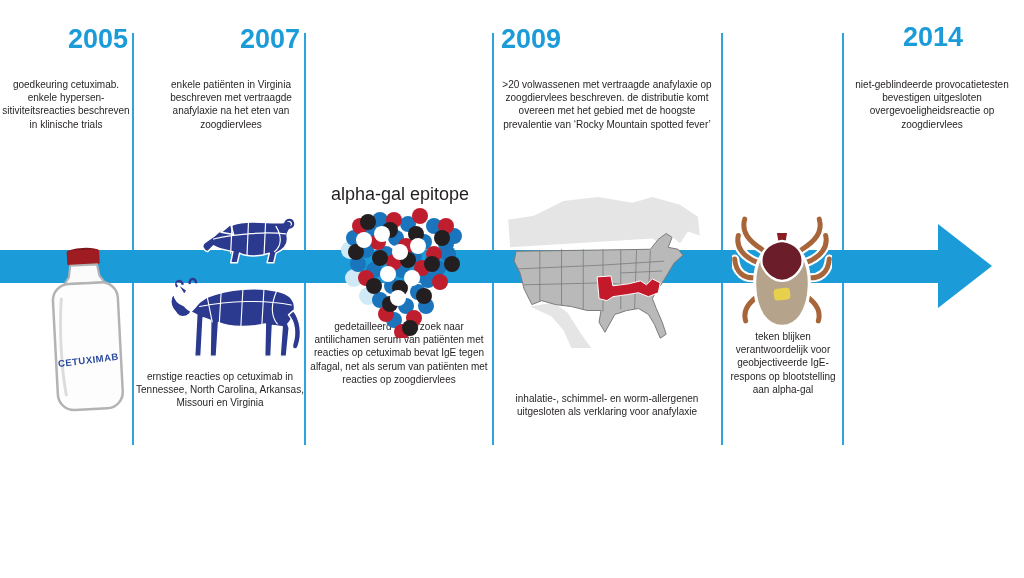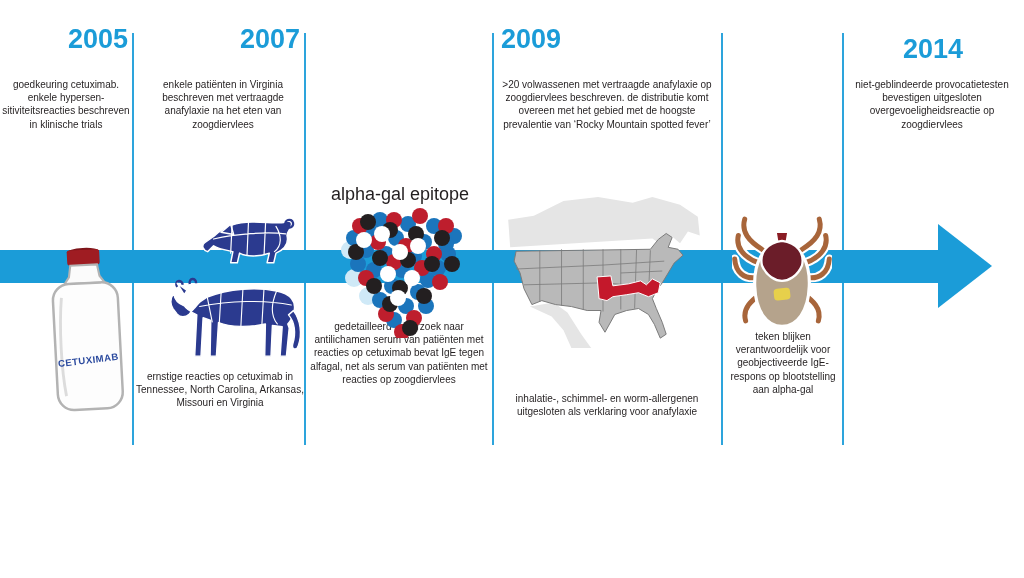--- a/index.html
+++ b/index.html
@@ -41,24 +41,24 @@
   <div class="vline" style="left:492px"></div>
   <div class="vline" style="left:721px"></div>
   <div class="vline" style="left:842px"></div>
 
   <div class="band"></div>
   <div class="head"></div>
 
   <div class="year r-align" style="left:0;width:128px;top:26px">2005</div>
   <div class="year r-align" style="left:150px;width:150px;top:26px">2007</div>
   <div class="year" style="left:501px;top:26px">2009</div>
-  <div class="year c-align" style="left:843px;width:180px;top:36px">2014</div>
+  <div class="year c-align" style="left:843px;width:180px;top:24px">2014</div>
 
   <div class="txt" style="left:0;width:132px;top:78px">goedkeuring cetuximab. enkele hypersen-sitiviteitsreacties beschreven in klinische trials</div>
-  <div class="txt" style="left:140px;width:166px;top:78px">enkele patiënten in Virginia beschreven met vertraagde anafylaxie na het eten van zoogdiervlees</div>
+  <div class="txt" style="left:148px;width:166px;top:78px">enkele patiënten in Virginia beschreven met vertraagde anafylaxie na het eten van zoogdiervlees</div>
   <div class="txt" style="left:497px;width:220px;top:78px">&gt;20 volwassenen met vertraagde anafylaxie op zoogdiervlees beschreven. de distributie komt overeen met het gebied met de hoogste prevalentie van ‘Rocky Mountain spotted fever’</div>
   <div class="txt" style="left:840px;width:184px;top:78px">niet-geblindeerde provocatietesten bevestigen uitgesloten overgevoeligheidsreactie op zoogdiervlees</div>
 
   <div class="mol-label" style="left:318px;width:164px;top:184px">alpha-gal epitope</div>
 
   <div class="txt" style="left:134px;width:172px;top:370px">ernstige reacties op cetuximab in Tennessee, North Carolina, Arkansas, Missouri en Virginia</div>
   <div class="txt" style="left:306px;width:186px;top:320px">gedetailleerd onderzoek naar antilichamen serum van patiënten met reacties op cetuximab bevat IgE tegen alfagal, net als serum van patiënten met reacties op zoogdiervlees</div>
   <div class="txt" style="left:497px;width:220px;top:392px">inhalatie-, schimmel- en worm-allergenen uitgesloten als verklaring voor anafylaxie</div>
   <div class="txt" style="left:724px;width:118px;top:330px">teken blijken verantwoordelijk voor geobjectiveerde IgE-respons op blootstelling aan alpha-gal</div>
 

